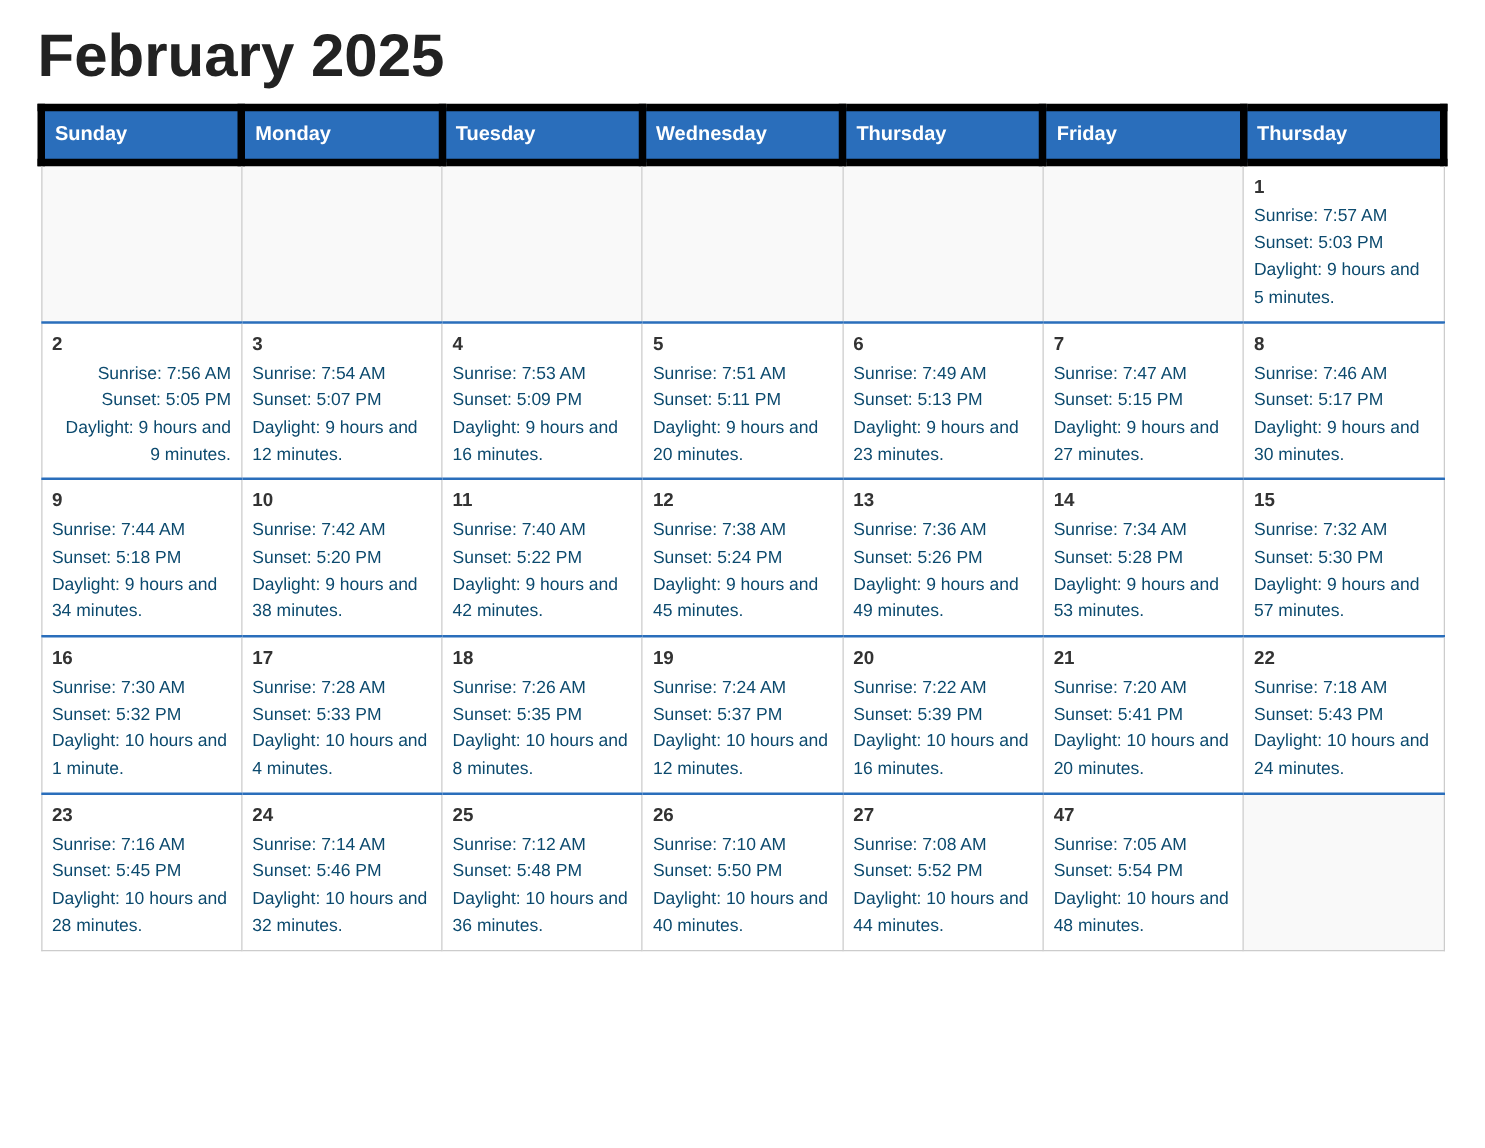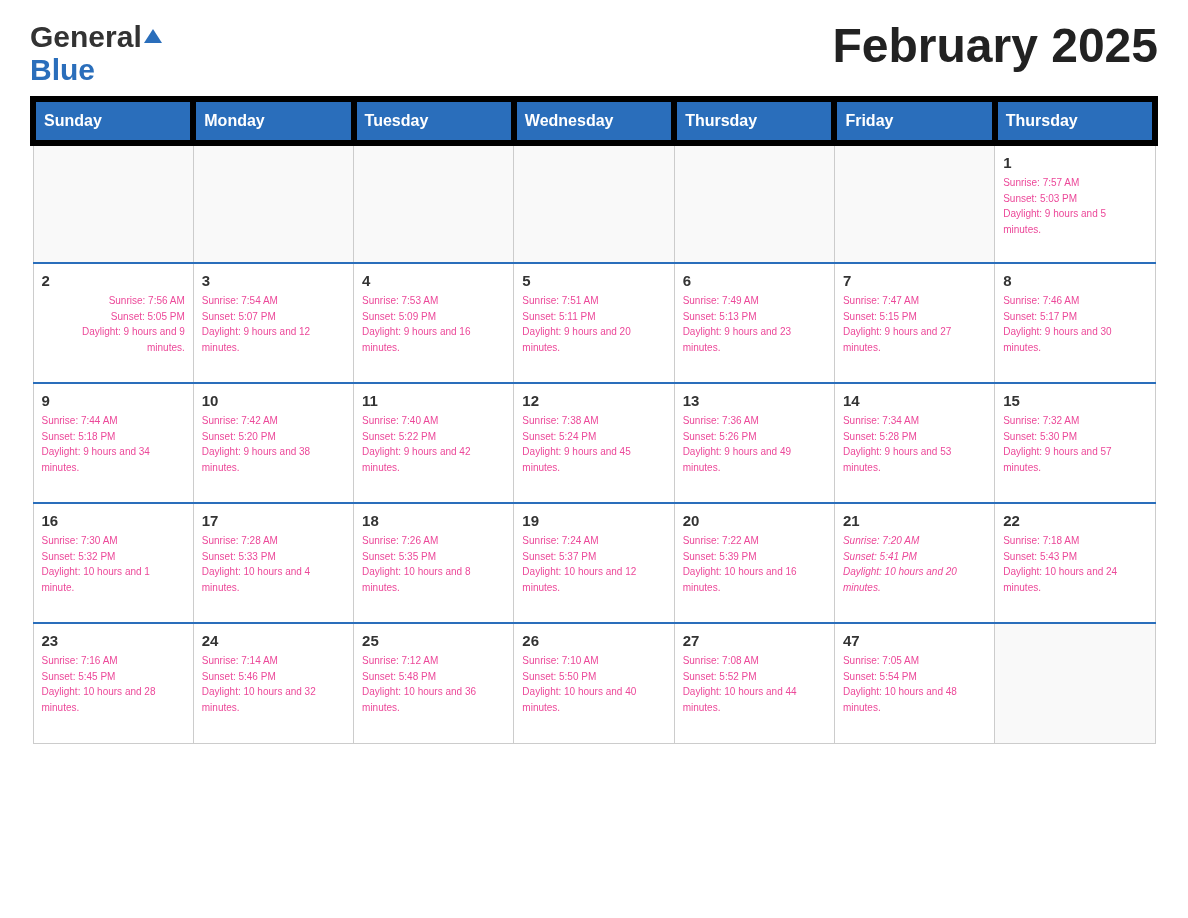--- a/index.html
+++ b/index.html
@@ -62,38 +62,32 @@
     .calendar tr.week-row td {
       border-top: 2px solid #2a6ebb;
     }
     .day-num {
       font-size: 15px;
       font-weight: bold;
       margin-bottom: 4px;
       display: block;
     }
     .day-info {
-      font-size: 10px;
+      font-size: 14px;
       line-height: 1.55;
-      color: #ec4899;
+      color: #0c4a6e;
     }
     .empty-cell {
       background: #f9f9f9;
     }
   </style>
 </head>
 <body>
 
 <div class="header">
-  <div class="logo">
-    <div style="font-size:30px; font-weight:bold; color:#333; line-height:1.1;">
-      General<span style="display:inline-block;width:0;height:0;border-left:9px solid transparent;border-right:9px solid transparent;border-bottom:14px solid #2a6ebb;margin-left:2px;vertical-align:middle;position:relative;top:-3px;"></span>
-    </div>
-    <div style="font-size:30px; font-weight:bold; color:#2a6ebb; line-height:1.1;">Blue</div>
-  </div>
   <div class="title-area">
     <div class="month-title">February 2025</div>
   </div>
 </div>
 
 <table class="calendar">
   <thead>
     <tr>
     <th>Sunday</th>
         <th>Monday</th>
@@ -233,21 +227,21 @@
 Daylight: 10 hours and 12 minutes.</div>
         </td>
         <td>
           <span class="day-num">20</span>
           <div class="day-info" style="white-space: pre-line;">Sunrise: 7:22 AM
 Sunset: 5:39 PM
 Daylight: 10 hours and 16 minutes.</div>
         </td>
         <td>
           <span class="day-num">21</span>
-          <div class="day-info" style="white-space: pre-line; font-style: italic;">Sunrise: 7:20 AM
+          <div class="day-info" style="white-space: pre-line;">Sunrise: 7:20 AM
 Sunset: 5:41 PM
 Daylight: 10 hours and 20 minutes.</div>
         </td>
         <td>
           <span class="day-num">22</span>
           <div class="day-info" style="white-space: pre-line;">Sunrise: 7:18 AM
 Sunset: 5:43 PM
 Daylight: 10 hours and 24 minutes.</div>
         </td>
       </tr>

